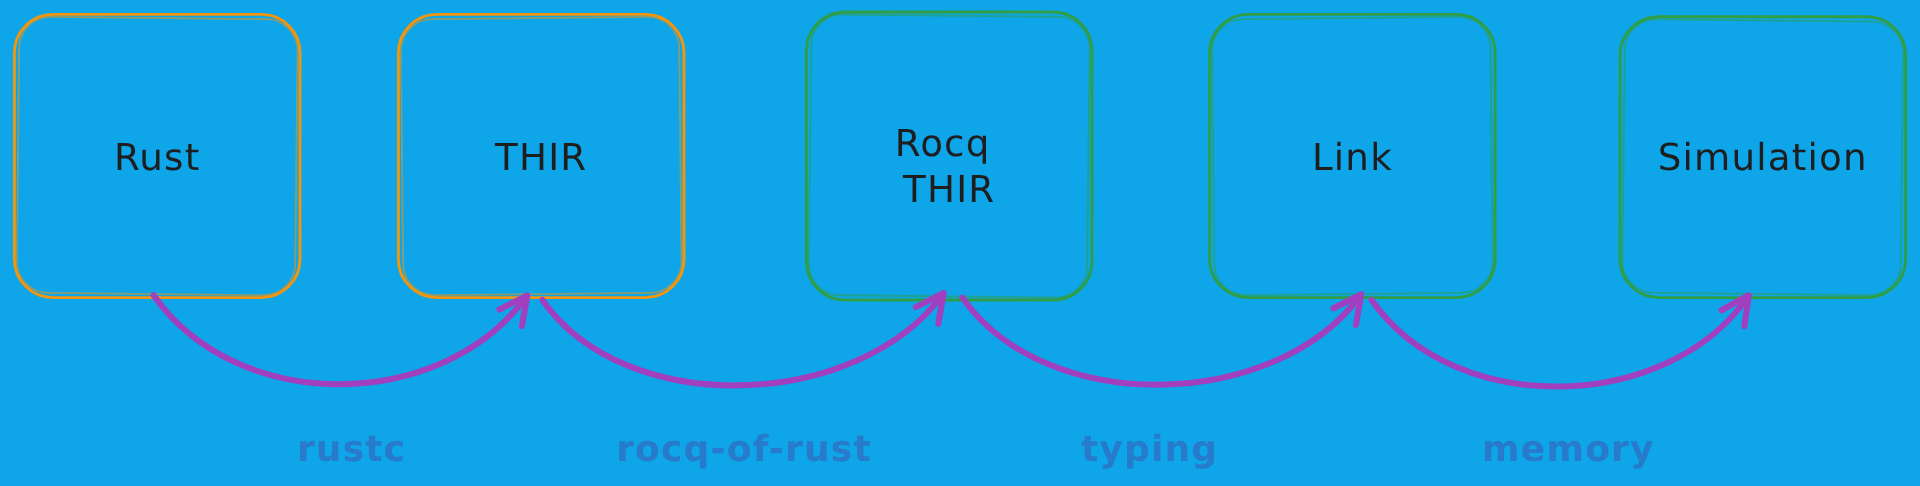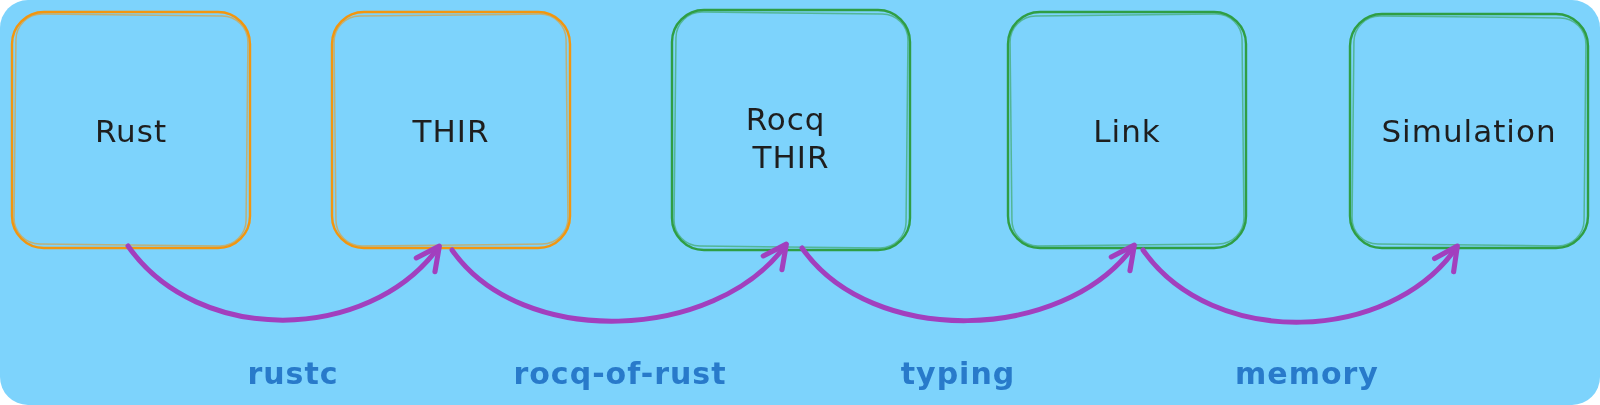--- a/index.html
+++ b/index.html
@@ -4,23 +4,22 @@
 <style>
   html, body {
     margin: 0;
     padding: 0;
     background: #ffffff;
   }
   .canvas {
     position: relative;
     width: 1600px;
     height: 405px;
-    background: #7dd3fc;
+    background: #0ea5e9;
     overflow: hidden;
-    border-radius: 28px;
   }
   svg { display: block; }
   .node-label {
     font-family: "DejaVu Sans", sans-serif;
     font-size: 31px;
     font-weight: 500;
     letter-spacing: 1px;
   }
   .edge-label {
     font-family: "DejaVu Sans", sans-serif;

